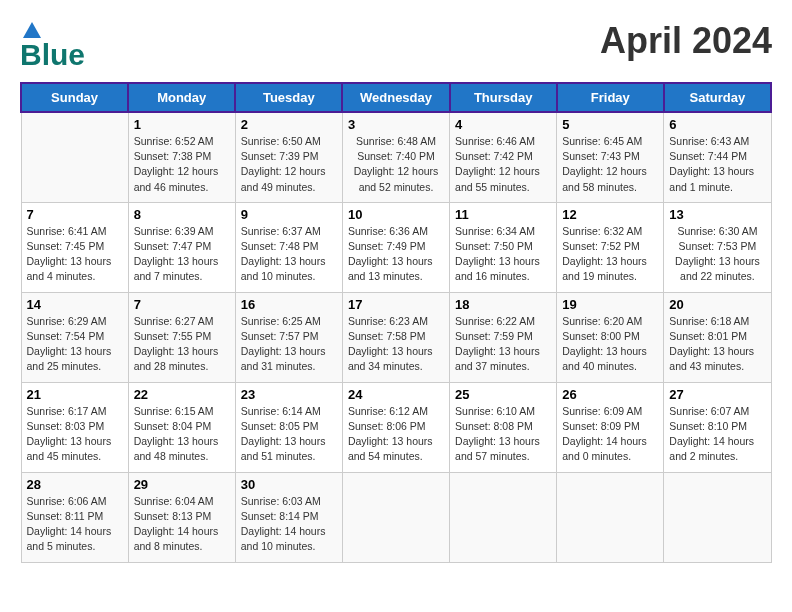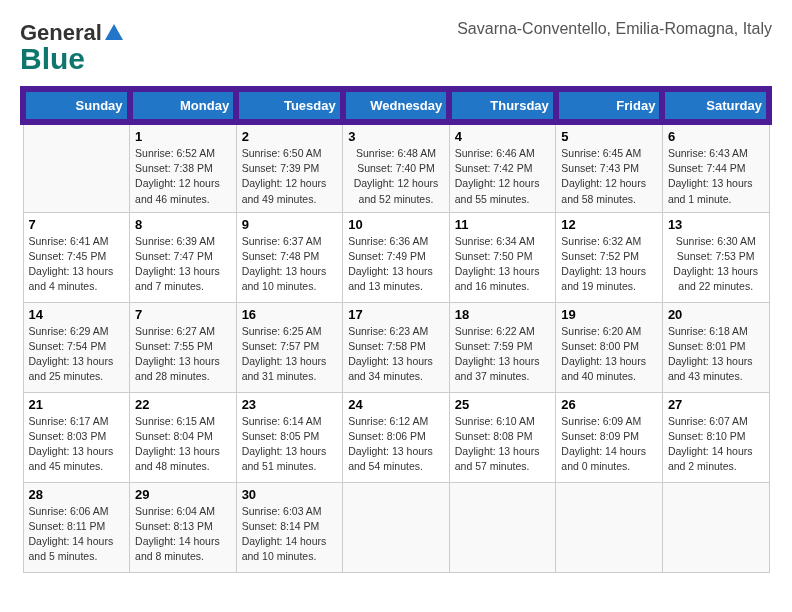--- a/index.html
+++ b/index.html
@@ -35,24 +35,24 @@
     }
     table {
       width: 100%;
       border-collapse: collapse;
       font-size: 11px;
     }
     thead tr th {
       background-color: #2176c7;
       color: #fff;
       padding: 6px 4px;
-      text-align: right;
+      text-align: center;
       font-size: 13px;
       font-weight: bold;
-      border: 6px solid #4c1d95;
+      border: 2px solid #4c1d95;
     }
     tbody tr td {
       border: 1px solid #ccc;
       vertical-align: top;
       padding: 4px 5px;
       min-height: 80px;
       height: 90px;
       width: calc(100% / 7);
     }
     tbody tr:nth-child(odd) td {
@@ -75,29 +75,28 @@
     .empty-cell {
       background-color: inherit;
     }
   </style>
 </head>
 <body>
 
 <div class="header">
   <div class="logo">
     <div style="display:flex;align-items:center;">
-      <span style="font-size:22px;font-weight:bold;color:#333;">General</span>
       <svg width="22" height="22" viewBox="0 0 22 22" style="margin: 0 1px;">
         <polygon points="11,2 20,18 2,18" fill="#2176c7"></polygon>
       </svg>
     </div>
     <span style="font-size:30px;font-weight:bold;color:#0f766e;margin-top:-4px;">Blue</span>
   </div>
   <div class="title-block">
-    <div class="location-title">Savarna-Conventello, Emilia-Romagna, Italy</div>
+    <div class="month-title">April 2024</div>
   </div>
 </div>
 
 <table>
   <thead>
     <tr id="header-row">
     <th>Sunday</th>
         <th>Monday</th>
         <th>Tuesday</th>
         <th>Wednesday</th>

